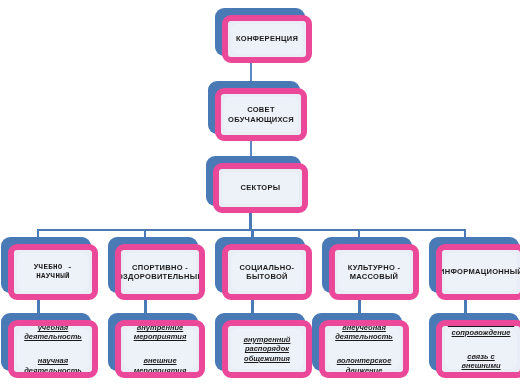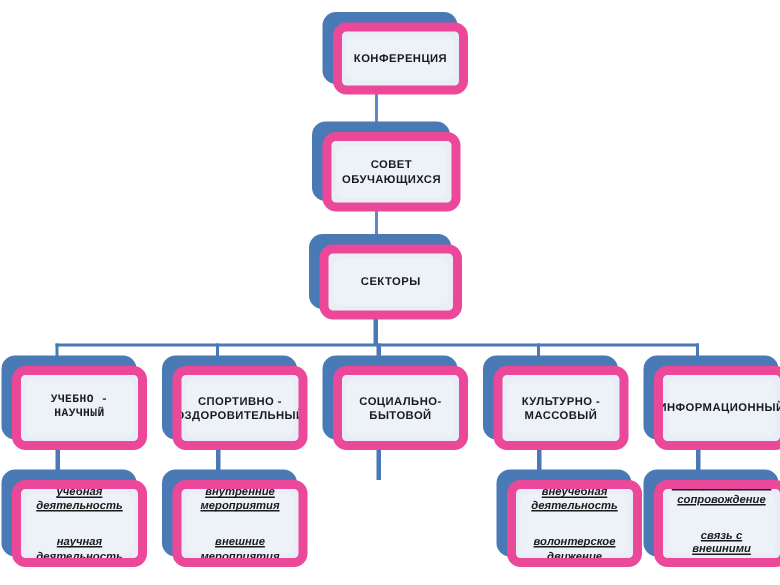--- a/index.html
+++ b/index.html
@@ -201,22 +201,32 @@
     <div class="card">
       <span class="label">
         <span class="grp">внутренние
 мероприятия</span>
         <span class="grp">внешние
 мероприятия</span>
       </span>
     </div>
   </div>
 
-
-  <div class="node lvl-leaf" style="left:338px; top:320px; width:90px; height:58px;">
+  <div class="node lvl-leaf" style="left:222px; top:320px; width:90px; height:58px;">
+    <div class="shadow"></div>
+    <div class="card">
+      <span class="label">
+        <span class="grp">внутренний
+распорядок
+общежития</span>
+      </span>
+    </div>
+  </div>
+
+  <div class="node lvl-leaf" style="left:319px; top:320px; width:90px; height:58px;">
     <div class="shadow"></div>
     <div class="card">
       <span class="label">
         <span class="grp">внеучебная
 деятельность</span>
         <span class="grp">волонтерское
 движение</span>
       </span>
     </div>
   </div>

